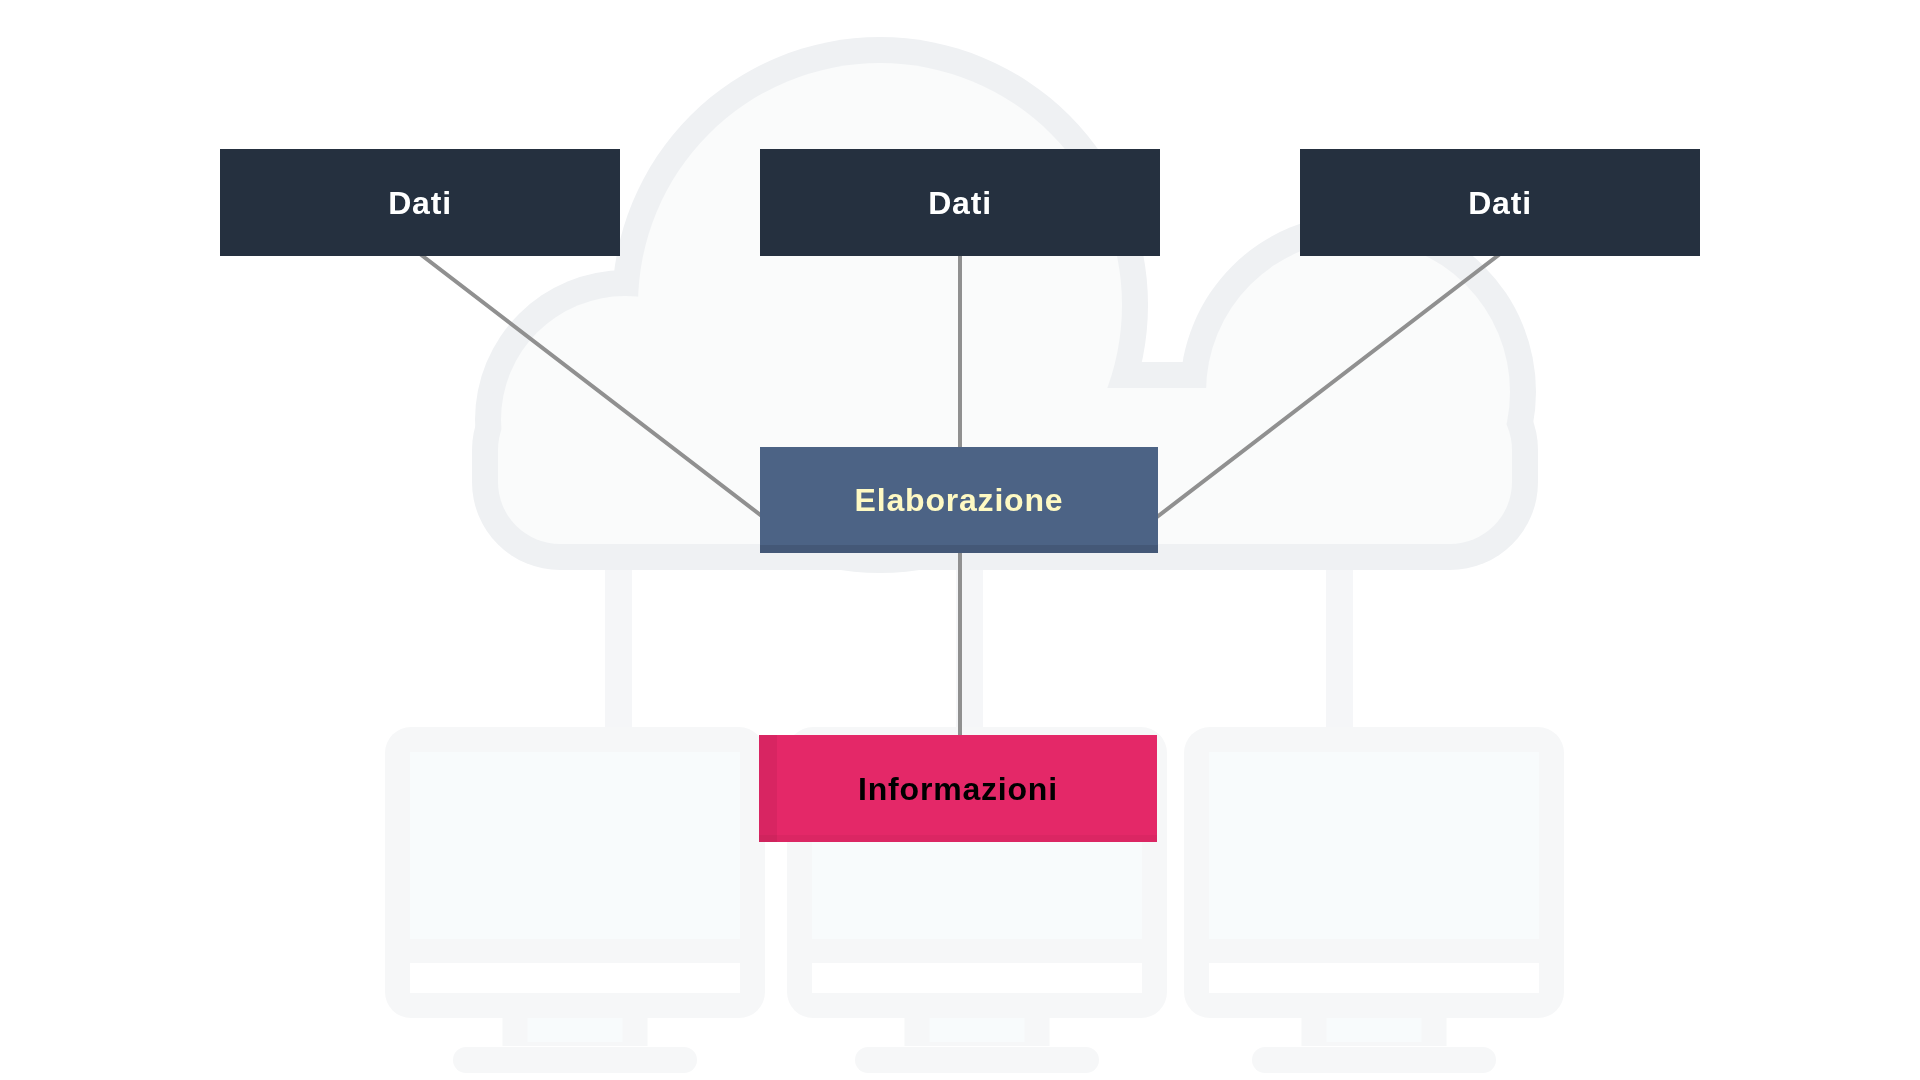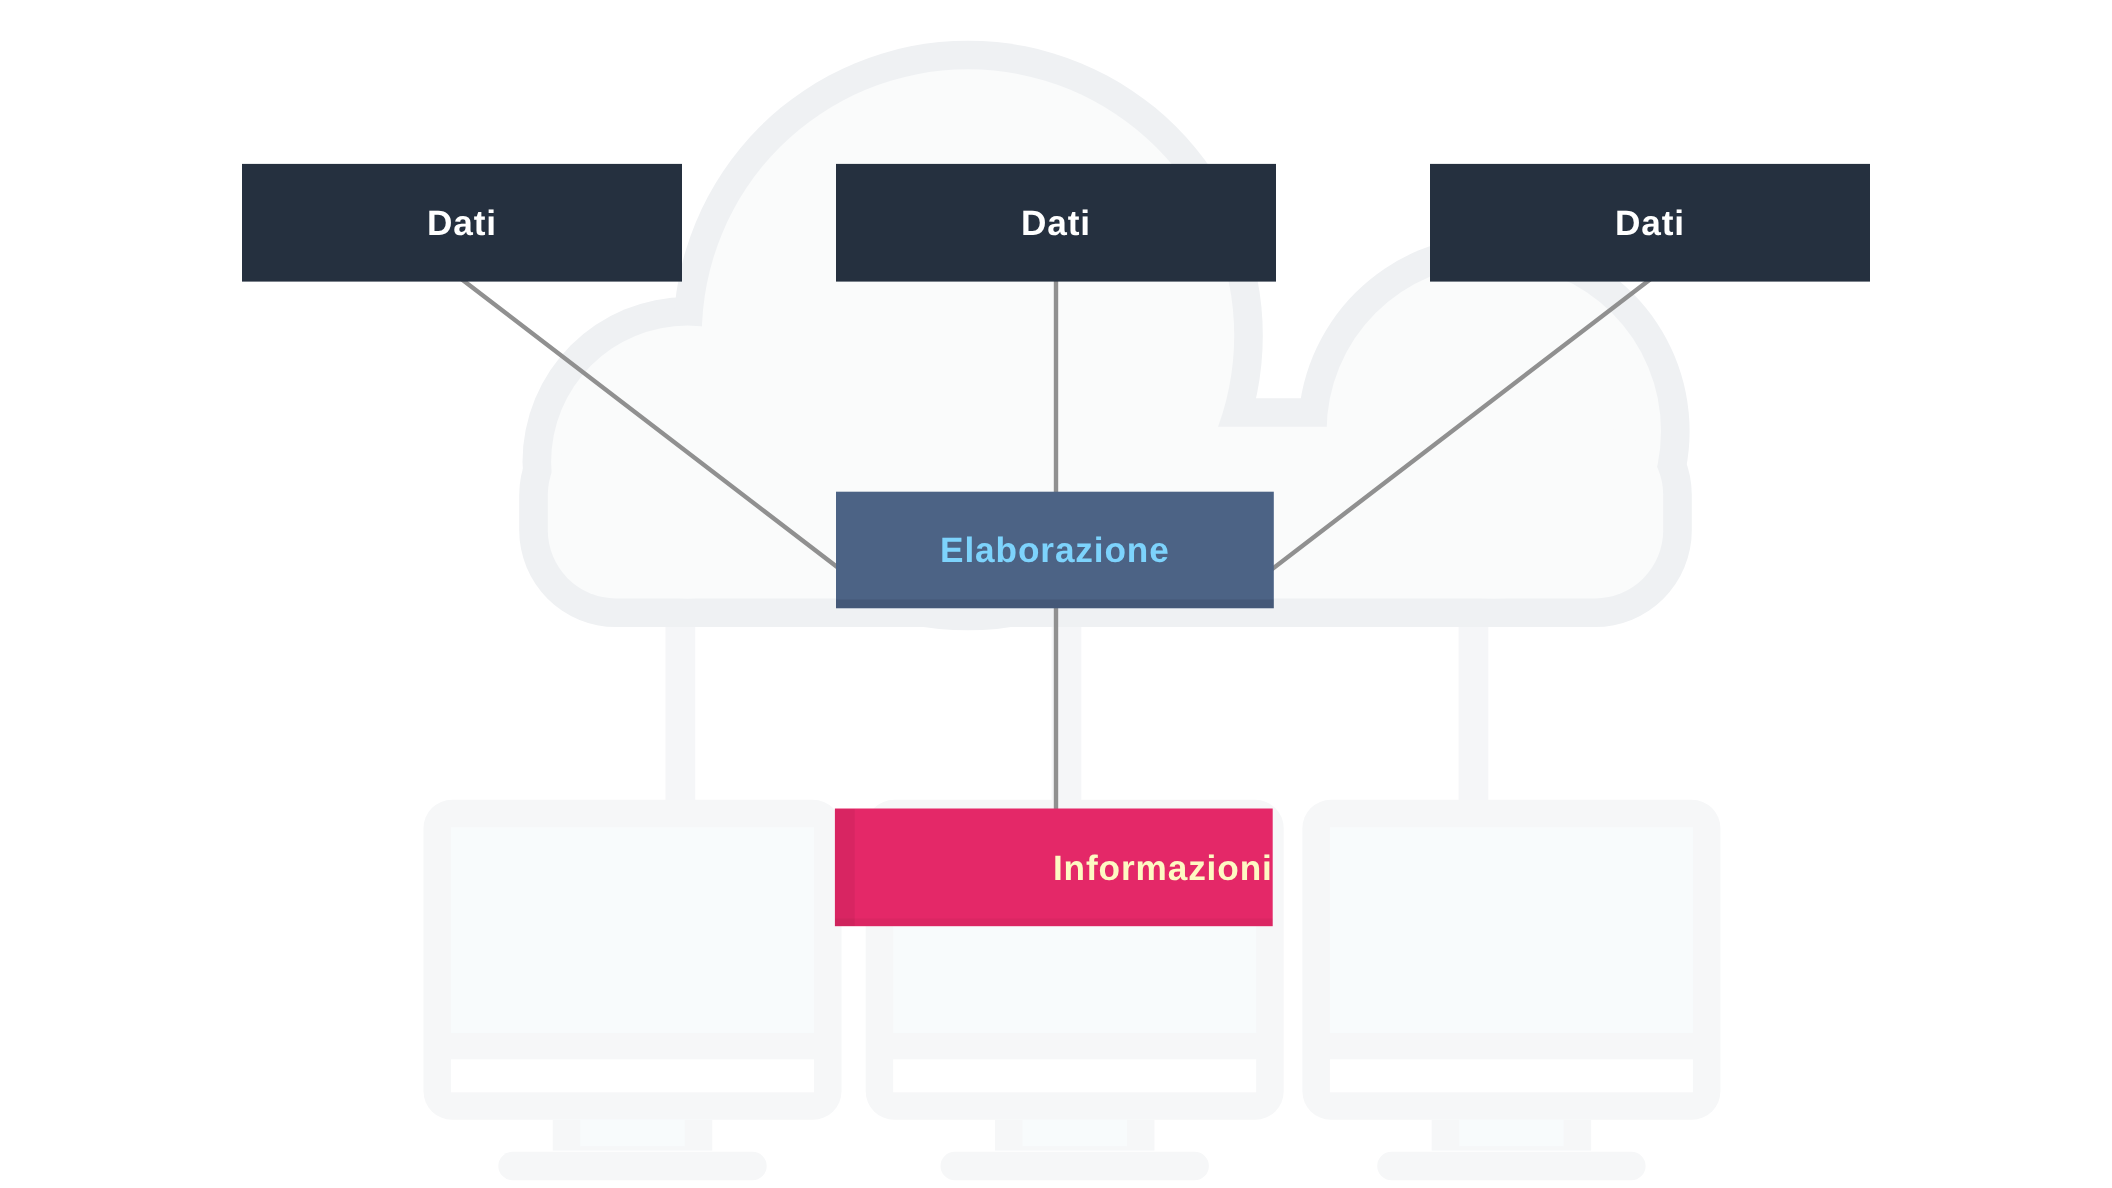--- a/index.html
+++ b/index.html
@@ -115,21 +115,21 @@
   </div>
 
   <div class="node node-dati-2" style="background-color: rgb(37, 48, 63); color: rgb(255, 255, 255);">
     <span>Dati</span>
   </div>
 
   <div class="node node-dati-3" style="background-color: rgb(37, 48, 63); color: rgb(255, 255, 255);">
     <span>Dati</span>
   </div>
 
-  <div class="node node-elab" style="background-color: rgb(76, 99, 133); color: #7dd3fc;">
+  <div class="node node-elab" style="background-color: rgb(76, 99, 133); color: #fef9c3;">
     <span>Elaborazione</span>
   </div>
 
-  <div class="node node-info" style="background-color: rgb(228, 40, 104); color: #fef9c3; justify-content: flex-end;">
+  <div class="node node-info" style="background-color: rgb(228, 40, 104); color: #000000;">
     <span>Informazioni</span>
   </div>
 
 </div>
 
 </body></html>

